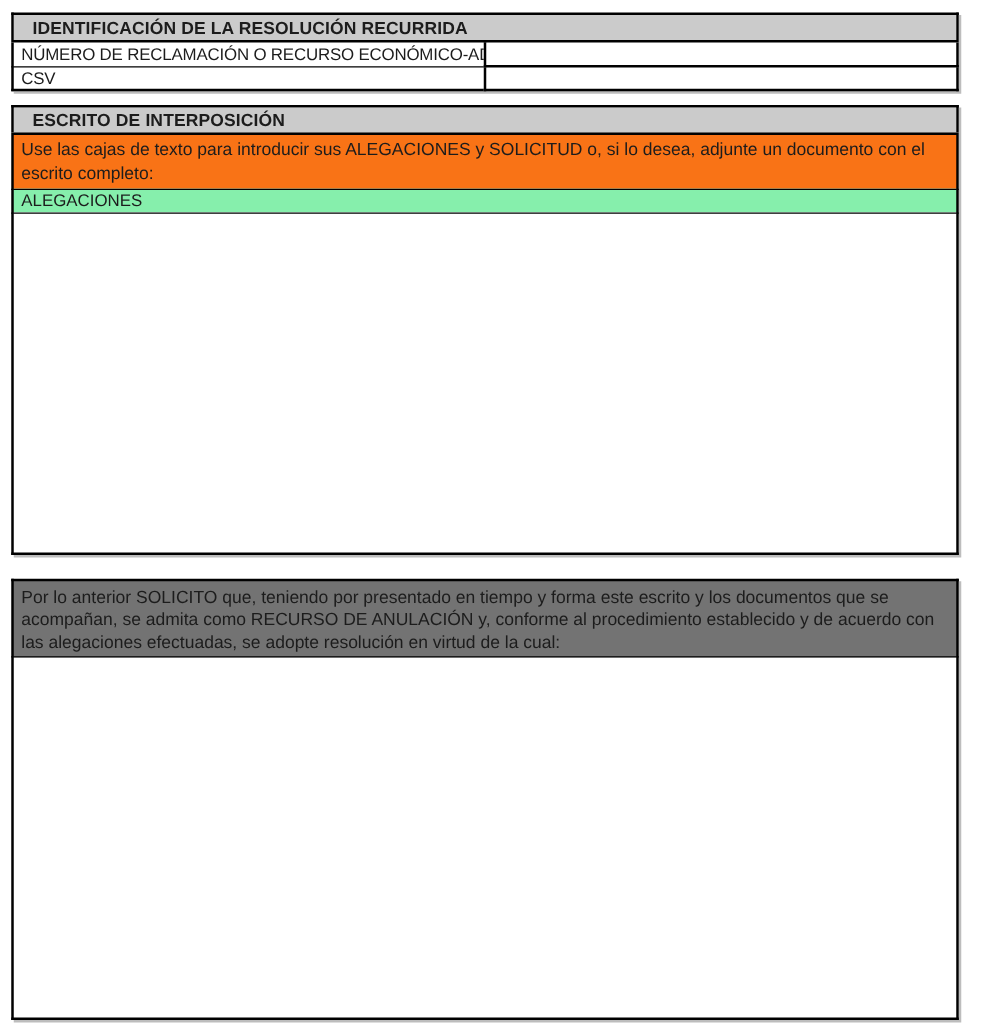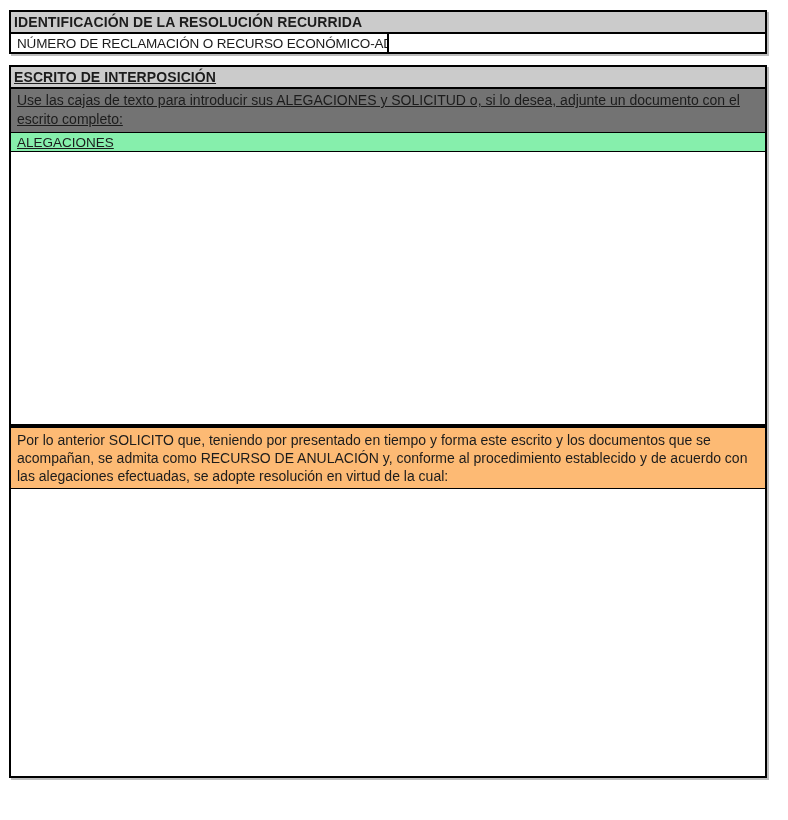--- a/index.html
+++ b/index.html
@@ -14,28 +14,28 @@
     margin: 10px 0 0 9px;
   }
   table.form-block {
     width: 758px;
     border-collapse: collapse;
     border: 2px solid #000000;
     box-shadow: 2px 2px 0 #bdbdbd;
     table-layout: fixed;
   }
   .block-identificacion { margin-bottom: 11px; }
-  .block-escrito { margin-bottom: 0; text-decoration: underline; }
+  .block-escrito { margin-bottom: 19px; }
   th.section-header {
     height: 22px;
     background: #cbcbcb;
     text-align: left;
     font-size: 14px;
     font-weight: bold;
-    padding: 2px 3px;
+    padding: 2px 15px;
     border: 1px solid #000000;
     border-bottom: 2px solid #000000;
     letter-spacing: 0.1px;
     white-space: nowrap;
     overflow: hidden;
   }
   td { border: 1px solid #000000; }
   td.label-cell {
     height: 20px;
     font-size: 13.5px;
@@ -59,25 +59,25 @@
     background: transparent;
     font-family: "Liberation Sans", sans-serif;
     font-size: 13px;
     padding: 0 4px;
     display: block;
   }
   td.text-cell {
     font-size: 14px;
     line-height: 19px;
     padding: 2px 8px 3px 6px;
-    background: #fdba74;
+    background: #737373;
   }
   td.instruction-cell {
     height: 42px;
-    background: #737373;
+    background: #f97316;
     vertical-align: top;
   }
   td.alegaciones-cell {
     height: 19px;
     font-size: 13.5px;
     padding: 1px 6px;
     background: #86efac;
   }
   td.paragraph-cell {
     height: 55px;
@@ -113,20 +113,26 @@
     <tbody>
         <tr>
       <th class="section-header" colspan="2">IDENTIFICACIÓN DE LA RESOLUCIÓN RECURRIDA</th>
     </tr>
     <tr>
       <td class="label-cell">NÚMERO DE RECLAMACIÓN O RECURSO ECONÓMICO-ADMINISTRATIVO (*)</td>
       <td class="input-cell">
         <input type="text" value="" style="">
       </td>
     </tr>
+    <tr>
+      <td class="label-cell short">CSV</td>
+      <td class="input-cell">
+        <input type="text" value="" style="">
+      </td>
+    </tr>
   </tbody>
     </table>
 
   <table class="form-block block-escrito">
     <tbody>
         <tr>
       <th class="section-header">ESCRITO DE INTERPOSICIÓN</th>
     </tr>
     <tr>
       <td class="text-cell instruction-cell">Use las cajas de texto para introducir sus ALEGACIONES y SOLICITUD o, si lo desea, adjunte un documento con el escrito completo:</td>

